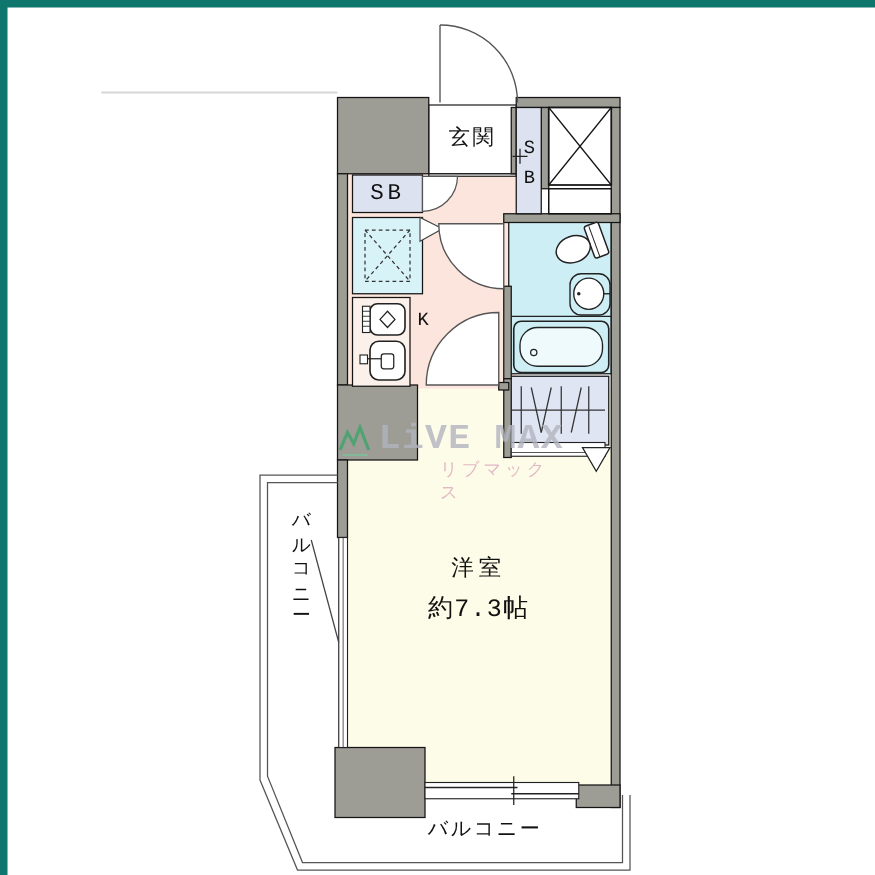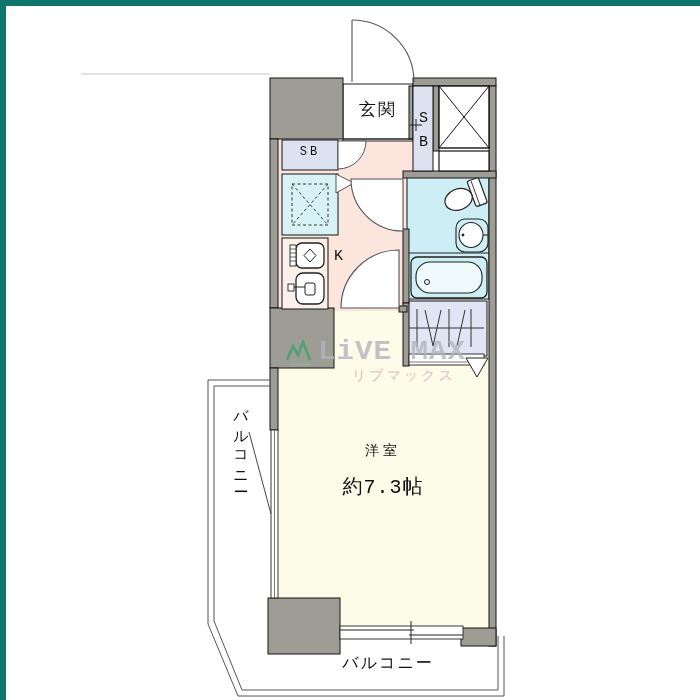--- a/index.html
+++ b/index.html
@@ -7,29 +7,29 @@
     position:relative;width:698px;height:698px;
     border:6px solid #0f766e;background:#ffffff;overflow:hidden;
     font-family:Liberation Mono, monospace;
   }
   #plan-svg{position:absolute;left:0;top:0;}
   .lbl{position:absolute;color:#111;z-index:5;}
   .center{text-align:center;}
   .lbl-entrance{left:337px;top:92px;width:70px;font-size:17px;letter-spacing:2px;}
   .lbl-sbstrip{left:407px;top:97px;width:21px;height:56px;display:flex;flex-direction:column;
                align-items:center;justify-content:center;font-size:15px;line-height:1.6;}
-  .lbl-sbleft{left:276px;top:139px;width:56px;font-size:12px;letter-spacing:3px;}
+  .lbl-sbleft{left:276px;top:139px;width:56px;font-size:18px;letter-spacing:3px;}
   .lbl-k{left:328px;top:242px;font-size:15px;}
-  .lbl-room{left:328px;top:436px;width:98px;font-size:14px;letter-spacing:4px;}
+  .lbl-room{left:328px;top:436px;width:98px;font-size:18px;letter-spacing:4px;}
   .lbl-size{left:328px;top:467px;width:98px;font-size:20px;letter-spacing:1px;}
   .lbl-balc-left{left:223px;top:393px;height:205px;writing-mode:vertical-rl;
                  font-size:15px;letter-spacing:4px;}
   .lbl-balc-bottom{left:320px;top:647px;width:124px;font-size:16px;letter-spacing:2px;}
   #watermark{position:absolute;left:264px;top:332px;z-index:6;opacity:.8;
-             display:flex;align-items:flex-start;padding-left:15px;}
+             display:flex;align-items:flex-start;}
   #wm-text{font-size:28px;font-weight:bold;color:#b2b4bf;letter-spacing:1px;
            transform:scaleX(1.04);transform-origin:left;line-height:1;margin-left:5px;}
   #wm-kana{position:absolute;left:82px;top:29px;font-size:14px;color:#dca8bc;letter-spacing:3px;}
 </style>
 </head>
 <body>
 
 <div id="canvas">
 
   <svg id="plan-svg" width="698" height="698" viewBox="0 0 698 698">

